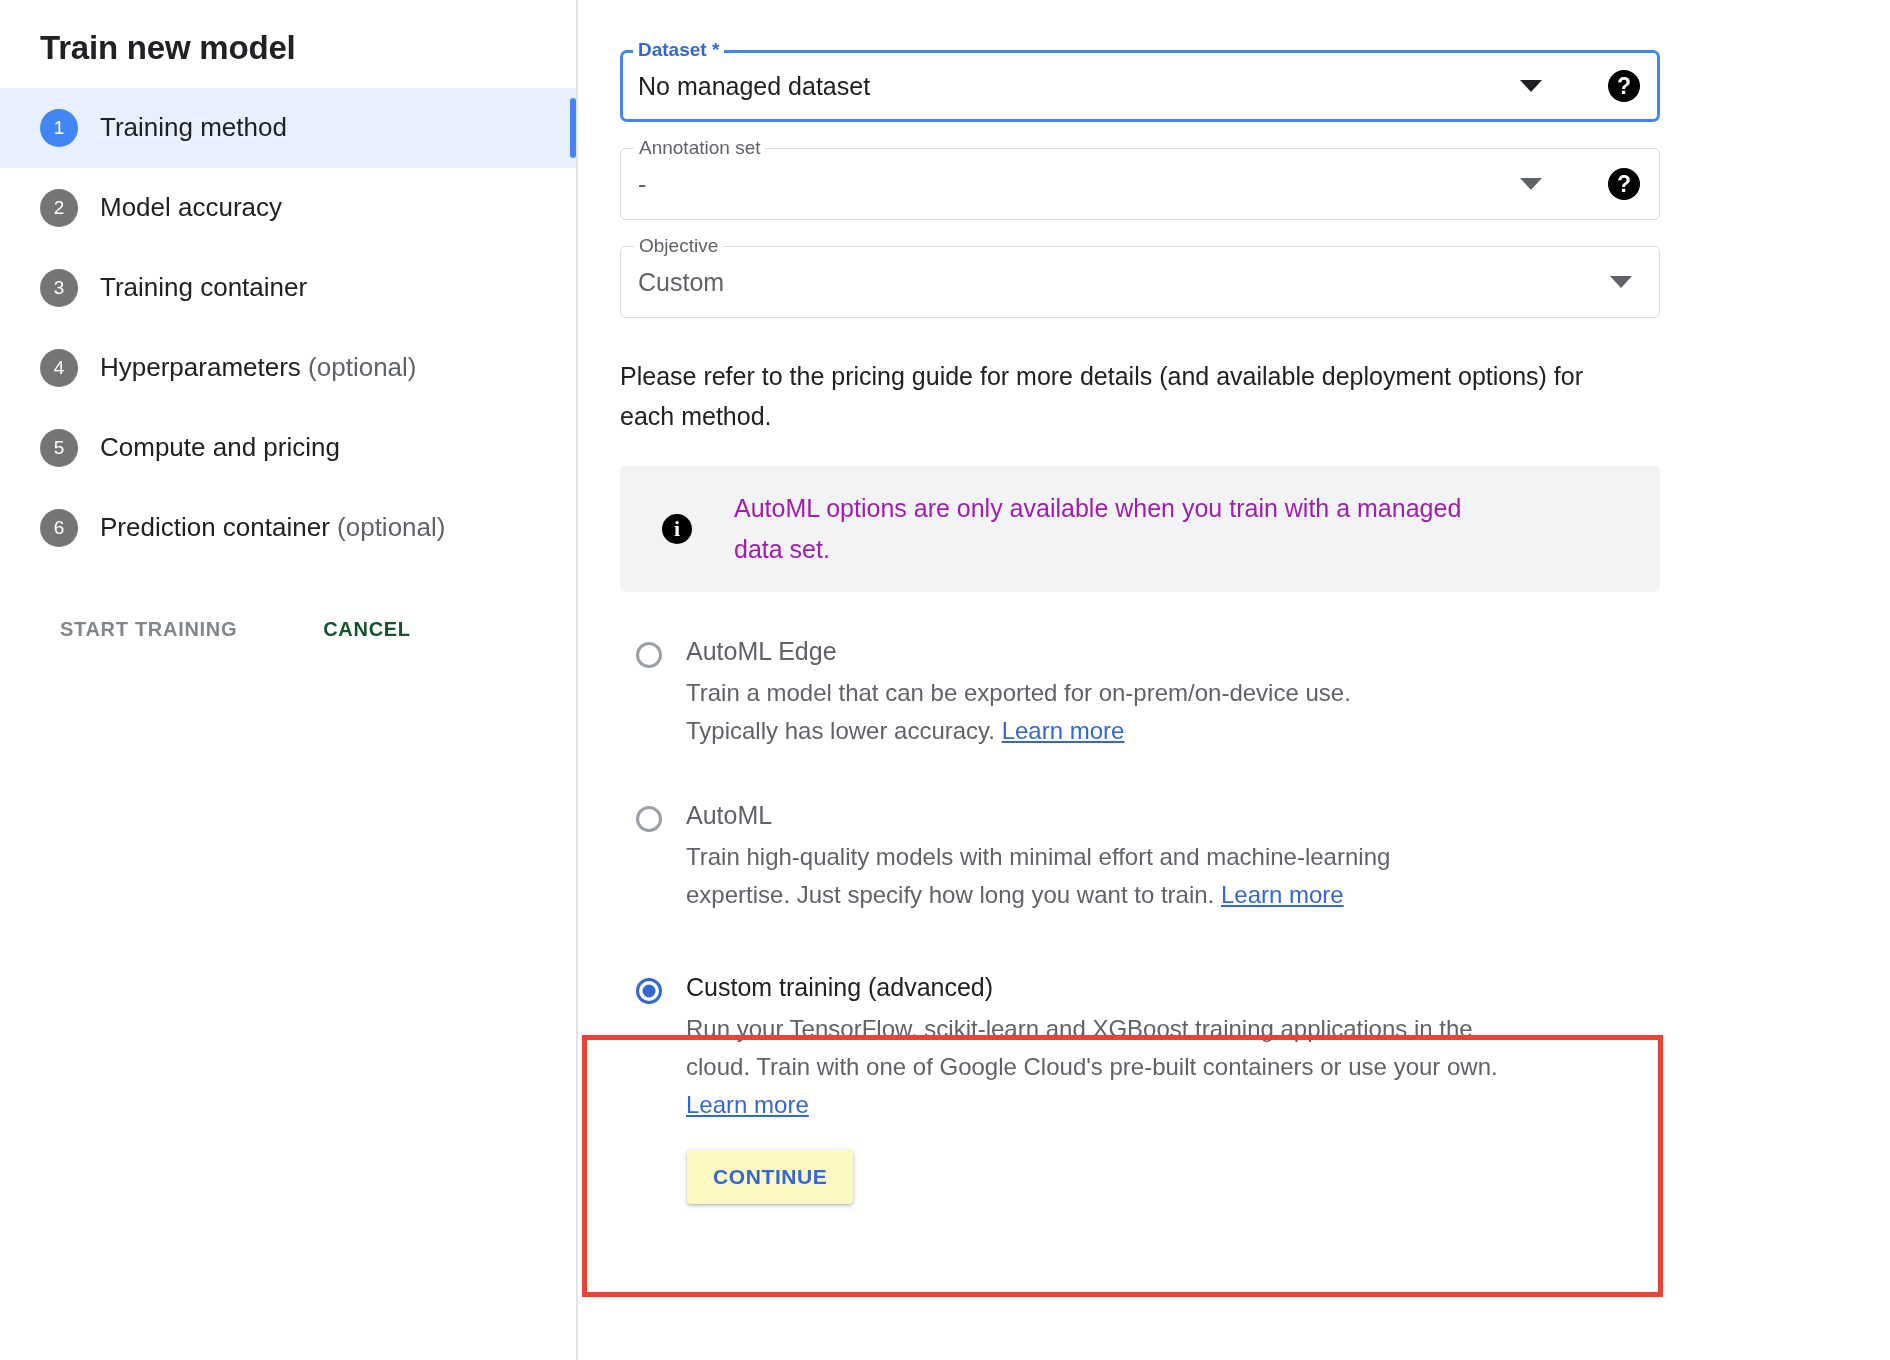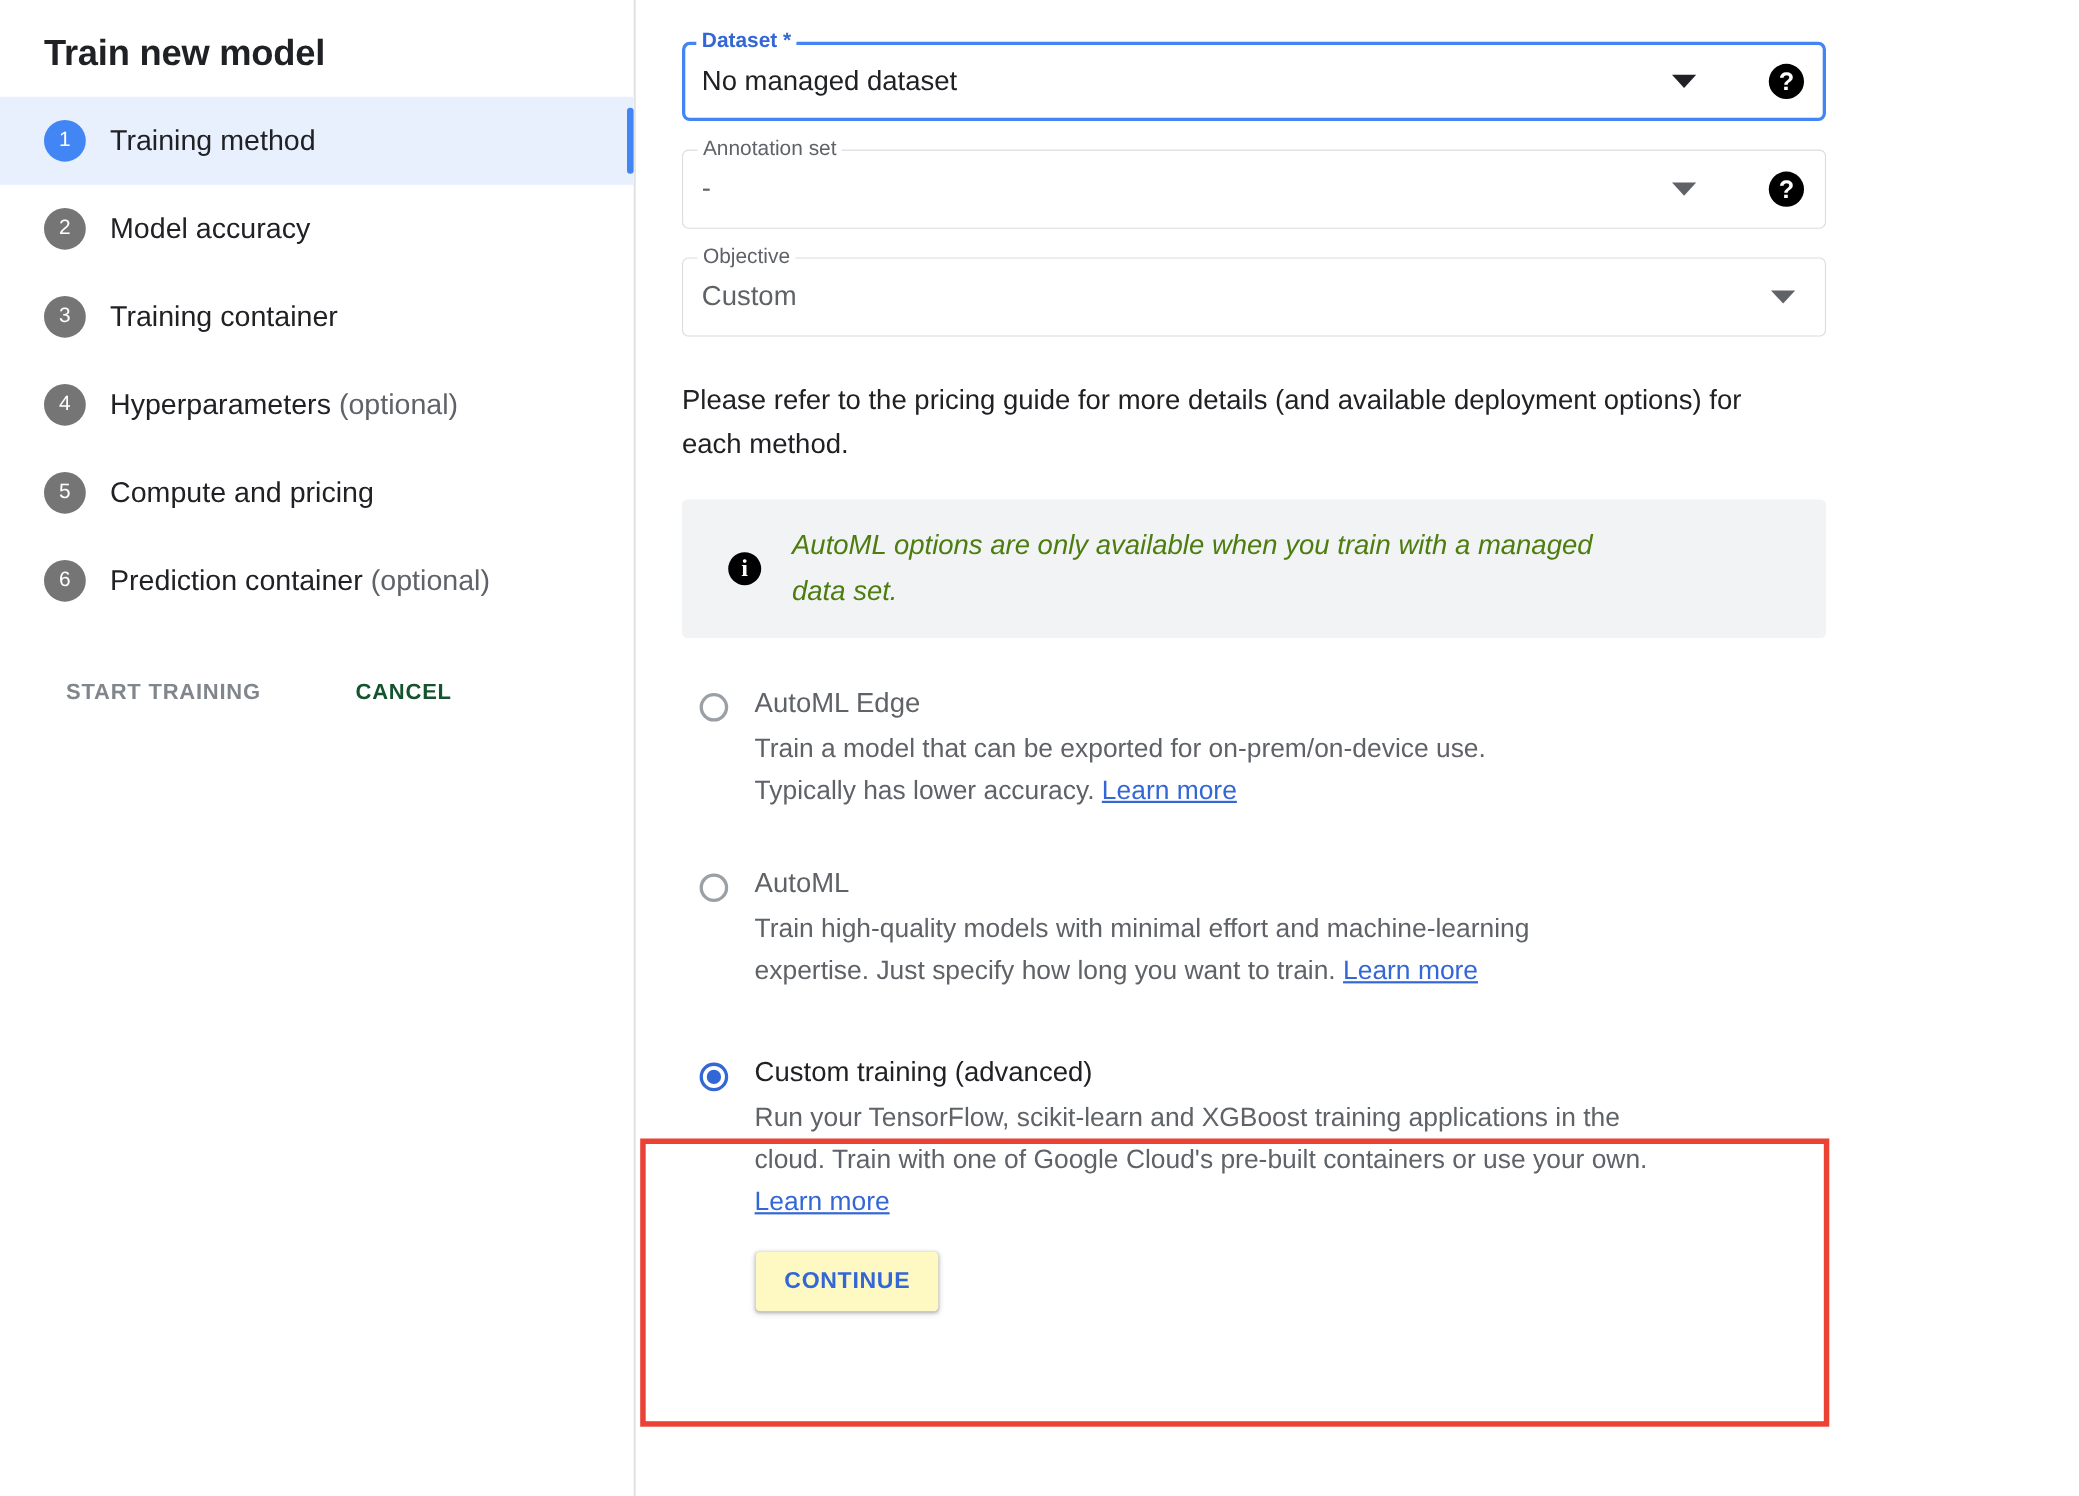--- a/index.html
+++ b/index.html
@@ -114,21 +114,21 @@
     padding: 8px 0;
   }
 
   .btn-start { color: #80868b; }
   .btn-cancel { color: #14532d; margin-left: 86px; }
 
   
   .main {
     position: relative;
     flex: 1;
-    padding: 38px 0 0 42px;
+    padding: 50px 0 0 42px;
     border-radius: 32px;
   }
 
   
   .field {
     position: relative;
     width: 1040px;
     height: 72px;
     margin-bottom: 26px;
   }
@@ -239,26 +239,25 @@
     font-size: 22px;
     font-weight: bold;
     font-family: "Liberation Serif", serif;
     display: flex;
     align-items: center;
     justify-content: center;
     line-height: 1;
   }
 
   .info-text {
-    margin-left: 28px;
+    margin-left: 42px;
     font-size: 25px;
     line-height: 41px;
-    color: #4d7c0f;
+    color: #a21caf;
     max-width: 760px;
-    font-style: italic;
   }
 
   
   .section-heading {
     font-size: 25px;
     font-weight: bold;
     color: #202124;
     margin-top: 48px;
   }
 

